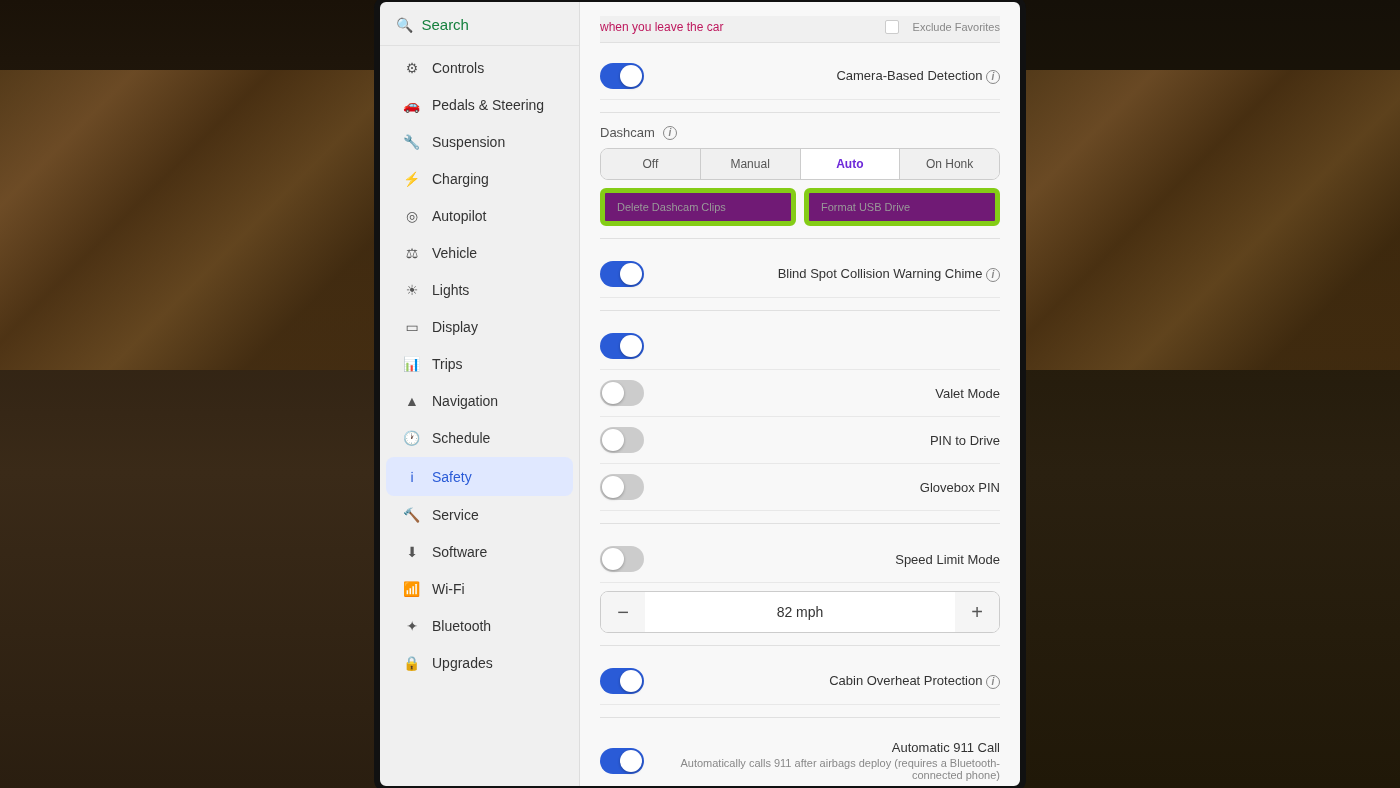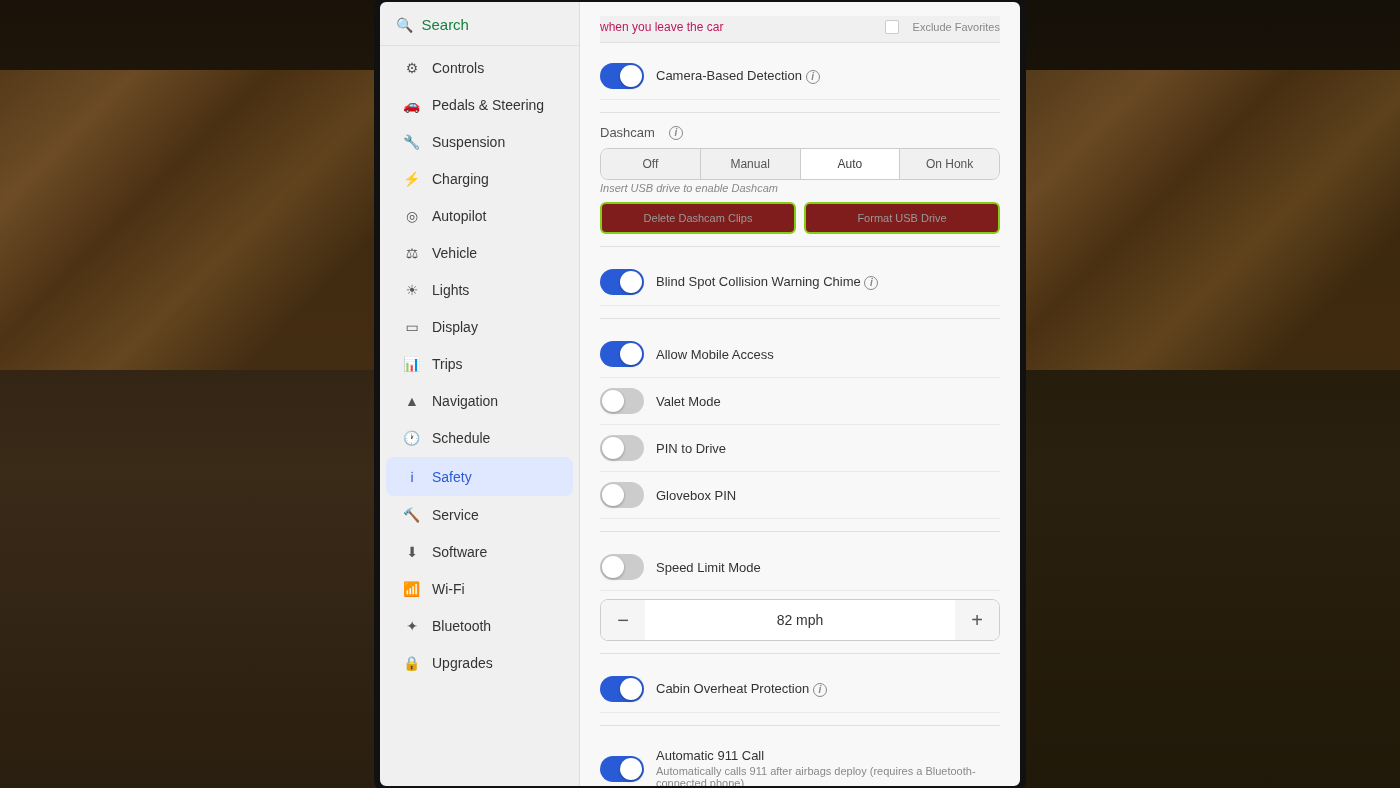--- a/index.html
+++ b/index.html
@@ -119,20 +119,21 @@
       background: #f8f8f8;
       overflow-y: auto;
       padding: 16px 20px;
     }
 
     .setting-row {
       display: flex;
       align-items: center;
       padding: 10px 0;
       border-bottom: 1px solid #e8e8e8;
+      text-align: right;
     }
 
     .setting-row:last-child {
       border-bottom: none;
     }
 
     .setting-label {
       flex: 1;
       font-size: 13px;
       color: #333;
@@ -189,75 +190,74 @@
     .dashcam-section {
       margin-bottom: 8px;
     }
 
     .section-label {
       font-size: 13px;
       color: #555;
       margin-bottom: 8px;
       display: flex;
       align-items: center;
-      gap: 14px;
+      gap: 8px;
     }
 
     .segment-control {
       display: flex;
       border: 1px solid #ccc;
       border-radius: 8px;
       overflow: hidden;
-      margin-bottom: 2px;
+      margin-bottom: 8px;
     }
 
     .segment-btn {
       flex: 1;
       padding: 8px 4px;
       text-align: center;
       font-size: 12px;
       color: #555;
       background: #f0f0f0;
       cursor: pointer;
       border-right: 1px solid #ccc;
     }
 
     .segment-btn:last-child {
       border-right: none;
     }
 
     .segment-btn.active {
       background: white;
-      color: #404040;
-      font-weight: 400;
+      color: #6d28d9;
+      font-weight: 700;
     }
 
     .usb-notice {
       font-size: 11px;
       color: #888;
       margin-bottom: 8px;
       font-style: italic;
     }
 
     .action-buttons {
       display: flex;
       gap: 8px;
       margin-bottom: 12px;
     }
 
     .action-btn {
       flex: 1;
       padding: 8px 12px;
-      border: 2px solid #84cc16;
+      border: 5px solid #84cc16;
       border-radius: 6px;
       font-size: 11px;
       color: #999;
-      background: #7f1d1d;
+      background: #701a75;
       cursor: pointer;
-      text-align: center;
     }
 
     .divider {
       height: 1px;
       background: #e0e0e0;
       margin: 12px 0;
     }
 
     
     .speed-control {
@@ -493,42 +493,40 @@
       <div class="section-label">
         <span>Dashcam</span>
         <span class="info-icon">i</span>
       </div>
       <div class="segment-control">
         <div class="segment-btn">Off</div>
         <div class="segment-btn">Manual</div>
         <div class="segment-btn active">Auto</div>
         <div class="segment-btn">On Honk</div>
       </div>
-      <div class="usb-notice">Insert USB drive to enable Dashcam</div>
       <div class="action-buttons">
         <div class="action-btn">Delete Dashcam Clips</div>
         <div class="action-btn">Format USB Drive</div>
       </div>
     </div>
 
     <div class="divider"></div>
 
     <div class="setting-row">
       <div class="toggle on"></div>
       <span class="setting-label">
         <span>Blind Spot Collision Warning Chime</span>
         <span class="info-icon">i</span>
       </span>
     </div>
 
     <div class="divider"></div>
 
     <div class="setting-row">
       <div class="toggle on"></div>
-      <span class="setting-label">Allow Mobile Access</span>
     </div>
 
     <div class="setting-row">
       <div class="toggle off"></div>
       <span class="setting-label">Valet Mode</span>
     </div>
 
     <div class="setting-row">
       <div class="toggle off"></div>
       <span class="setting-label">PIN to Drive</span>

